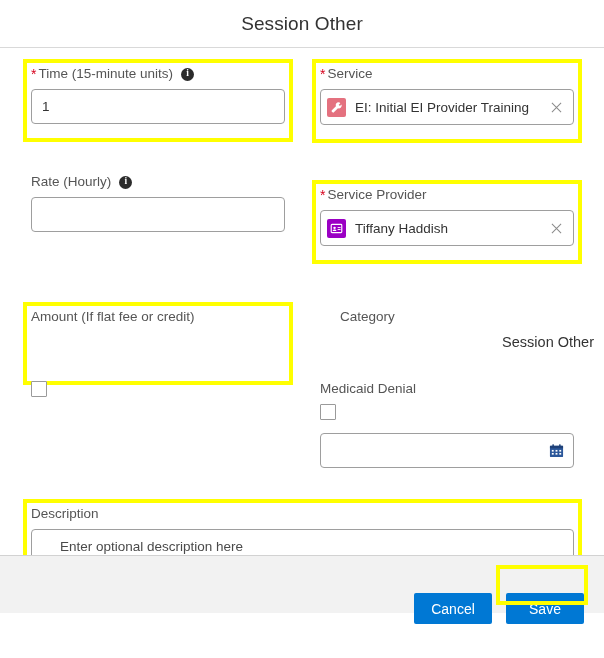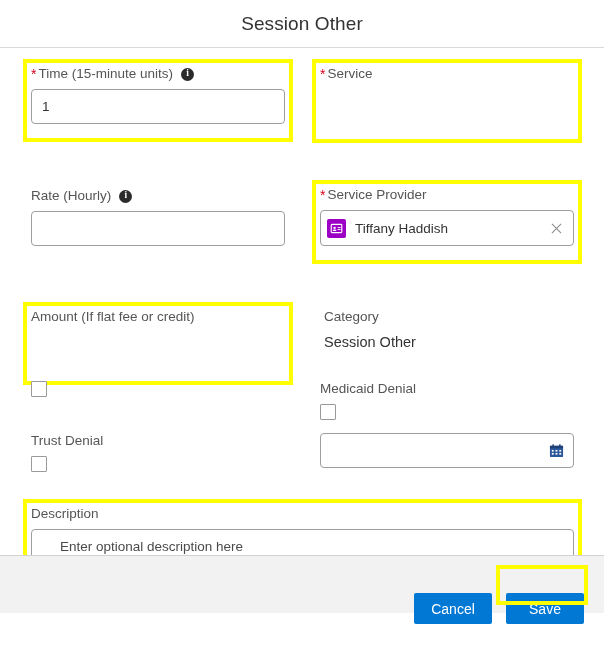--- a/index.html
+++ b/index.html
@@ -258,24 +258,39 @@
           <span class="value">1</span>
         </div>
       </div>
       <div class="hl" style="left:23px; top:11px; width:270px; height:83px;"></div>
 
       <div class="field" style="left:320px; top:18px; width:254px;">
         <div class="field-label">
           <span class="req-star">*</span>
             <span>Service</span>
         </div>
+        <div class="lookup">
+          <div class="token">
+            <span class="token-icon service">
+              <svg width="13" height="13" viewBox="0 0 16 16" aria-hidden="true">
+                <path d="M10.6 1.4a3.6 3.6 0 0 0-3.3 5l-5 5a1.2 1.2 0 0 0 0 1.7l.8.8a1.2 1.2 0 0 0 1.7 0l5-5a3.6 3.6 0 0 0 4.4-4.7l-2 2-1.5-1.5 2-2a3.6 3.6 0 0 0-2.1-1.3z" fill="#ffffff"></path>
+              </svg>
+            </span>
+            <span class="token-text">EI: Initial EI Provider Training</span>
+          </div>
+          <span class="token-remove">
+            <svg width="11" height="11" viewBox="0 0 12 12" aria-hidden="true">
+              <path d="M1 1 L11 11 M11 1 L1 11" stroke="#8a8a8a" stroke-width="1.1" fill="none"></path>
+            </svg>
+          </span>
+        </div>
       </div>
       <div class="hl" style="left:312px; top:11px; width:270px; height:84px;"></div>
 
-      <div class="field" style="left:31px; top:140px; width:254px;">
+      <div class="field" style="left:31px; top:126px; width:254px;">
         <div class="field-label">
           <span>Rate (Hourly)</span>
           <span class="info-icon">i</span>
         </div>
         <div class="textbox">
           <span class="value"></span>
         </div>
       </div>
 
       <div class="field" style="left:320px; top:139px; width:254px;">
@@ -305,44 +320,38 @@
       </div>
       <div class="hl" style="left:312px; top:132px; width:270px; height:84px;"></div>
 
       <div class="field" style="left:31px; top:261px; width:254px;">
         <div class="field-label">
           <span>Amount (If flat fee or credit)</span>
         </div>
       </div>
       <div class="hl" style="left:23px; top:254px; width:270px; height:83px;"></div>
 
-      <div class="field" style="left:324px; top:261px; width:254px;">
+      <div class="field" style="left:340px; top:261px; width:254px;text-align:right;">
         <div class="field-label">
           <span>Category</span>
         </div>
         <div class="readonly-value">Session Other</div>
       </div>
 
       <div class="field" style="left:31px; top:333px; width:254px;">
         <div class="checkbox"></div>
       </div>
 
       <div class="field" style="left:320px; top:333px; width:254px;">
         <div class="field-label">
           <span>Medicaid Denial</span>
         </div>
         <div class="checkbox"></div>
       </div>
 
-      <div class="field" style="left:31px; top:385px; width:254px;">
-        <div class="field-label">
-          <span>Trust Denial</span>
-        </div>
-        <div class="checkbox"></div>
-      </div>
 
       <div class="field" style="left:320px; top:385px; width:254px;">
         <div class="textbox datebox">
           <span class="value"></span>
           <span class="cal-icon">
             <svg width="15" height="15" viewBox="0 0 16 16" aria-hidden="true">
               <rect x="1" y="3" width="14" height="12" rx="1" fill="#2b579a"></rect>
               <rect x="1" y="3" width="14" height="2.6" fill="#1f4178"></rect>
               <rect x="3.6" y="1.2" width="1.6" height="2.6" rx="0.6" fill="#1f4178"></rect>
               <rect x="10.8" y="1.2" width="1.6" height="2.6" rx="0.6" fill="#1f4178"></rect>

